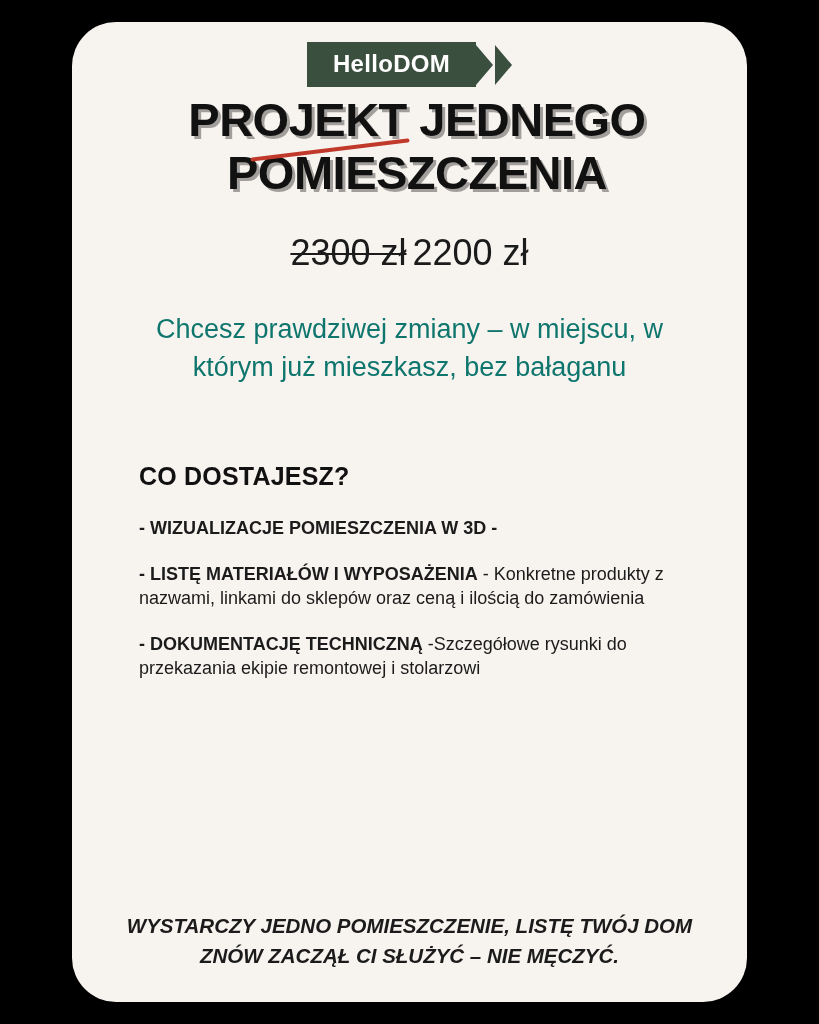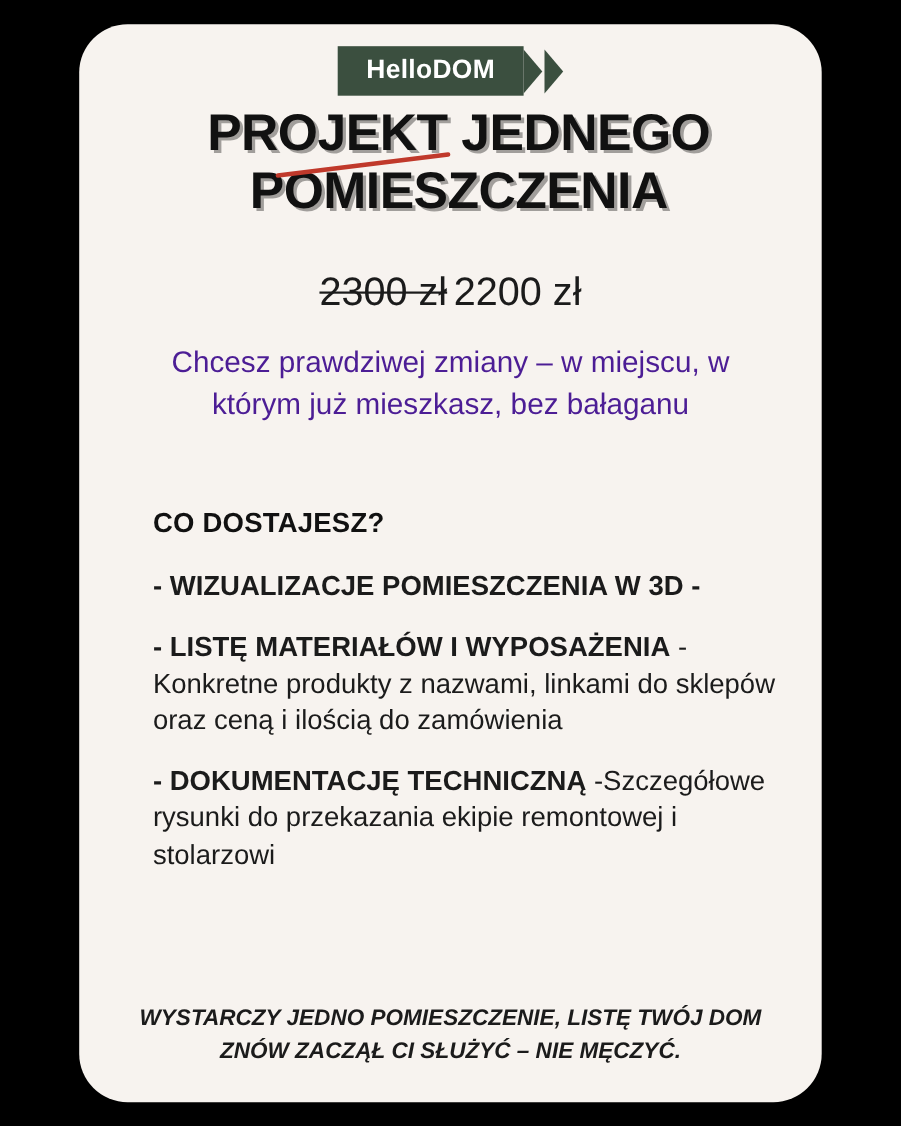--- a/index.html
+++ b/index.html
@@ -104,59 +104,58 @@
   
   .price {
     position: absolute;
     left: 0;
     right: 0;
     top: 210px;
     text-align: center;
     font-size: 36px;
     color: #1b1b1b;
     font-family: "Liberation Sans", sans-serif;
-    margin-top: 12px;
   }
   .price .old {
     text-decoration: line-through;
     text-decoration-thickness: 2px;
   }
   .price .new { margin-left: 6px; }
 
   
   .lead {
     position: absolute;
     left: 70px;
     right: 70px;
     top: 288px;
     text-align: center;
     font-size: 27px;
     line-height: 1.42;
-    color: #4c1d95;
+    color: #0f766e;
     font-family: "Liberation Sans", sans-serif;
   }
 
   
   .body {
     position: absolute;
     left: 26px;
     right: 26px;
     top: 440px;
     margin-left: 41px;
   }
   .section-heading {
     font-weight: bold;
     font-size: 25px;
     color: #111111;
     margin-bottom: 26px;
     letter-spacing: 0.2px;
   }
   .item {
     margin-bottom: 22px;
-    font-size: 25px;
+    font-size: 18px;
     line-height: 1.33;
     color: #1b1b1b;
   }
   .item b {
     font-weight: bold;
   }
 
   
   .footer {
     position: absolute;

